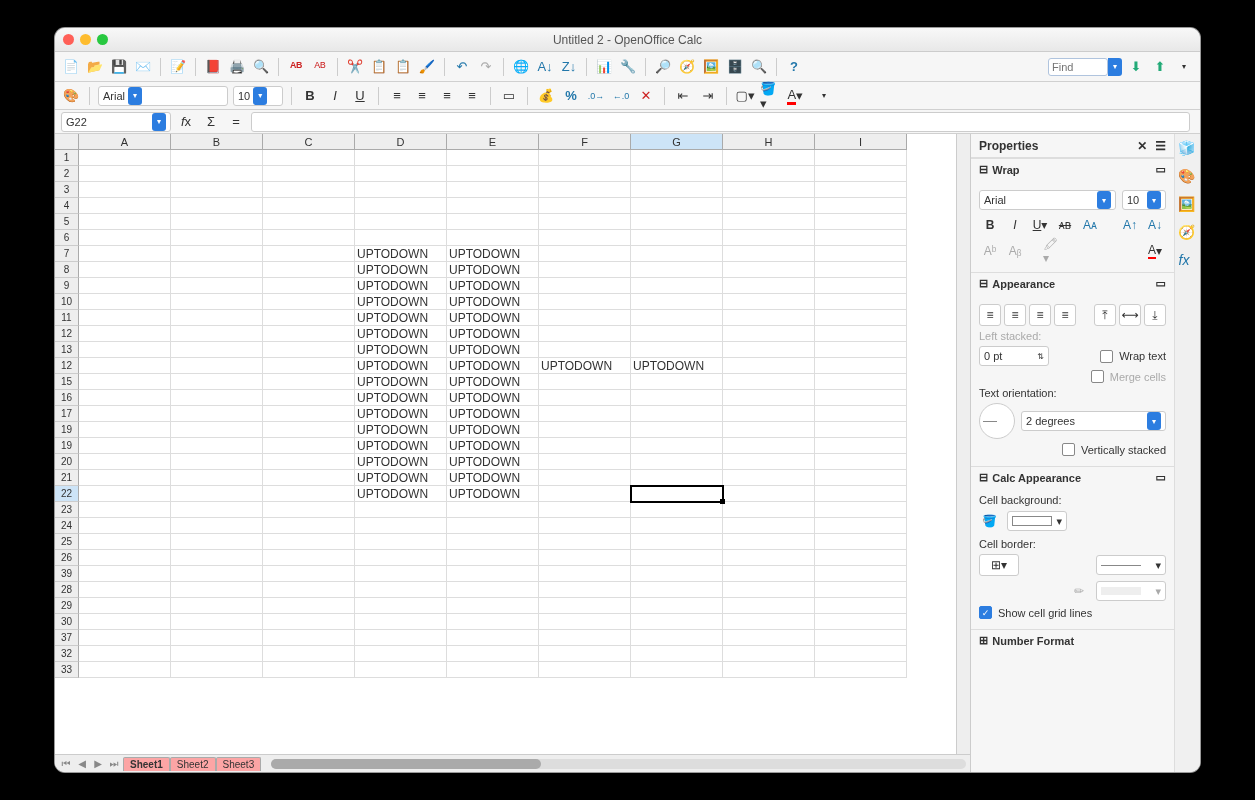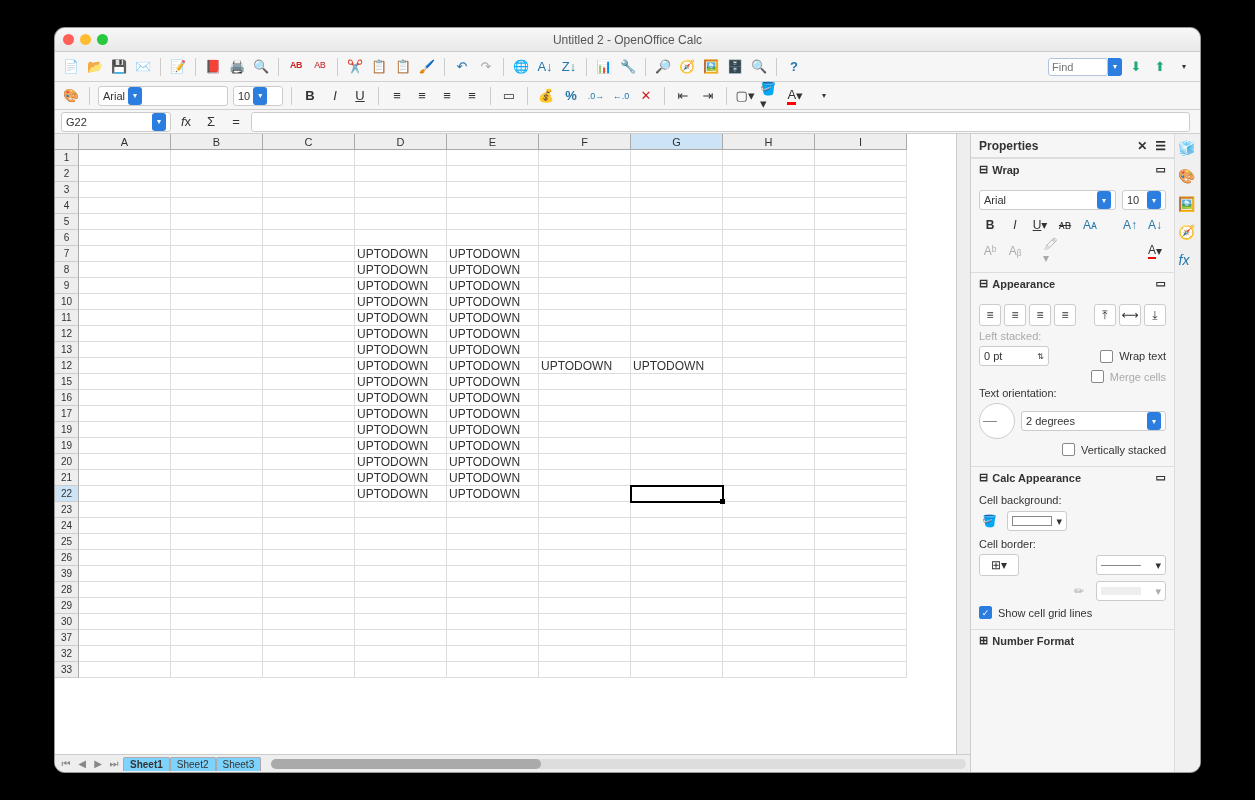--- a/index.html
+++ b/index.html
@@ -33,21 +33,21 @@
   .row-h{ height:16px; border-right:1px solid #aaa; border-bottom:1px solid #ccc; background:#eee; text-align:center; font-size:10px; line-height:16px; width:24px;}
   .row-h.active{ background:#cde4f7;}
   .cells{ position:relative; }
   .cell-row{display:flex; height:16px;}
   .cell{ border-right:1px solid #ddd; border-bottom:1px solid #ddd; font-size:12px; line-height:16px; padding:0 2px; overflow:visible; white-space:nowrap;}
   .cell.selected{ outline:2px solid #000; outline-offset:-1px; position:relative;}
   .cell.selected::after{content:''; position:absolute; right:-3px; bottom:-3px; width:5px; height:5px; background:#000;}
   .grid-scroll-v{ width:14px; background:#eee; border-left:1px solid #ccc;}
   .tabs-row{ height:18px; background:#eee; border-top:1px solid #ccc; display:flex; align-items:center; padding:0 4px; gap:2px; font-size:10px;}
   .tab-nav{ width:14px; text-align:center; color:#888; cursor:pointer;}
-  .sheet-tab{ padding:1px 6px; background:#7dd3fc; border:1px solid #aaa; border-bottom:none; border-radius:2px 2px 0 0; cursor:pointer; font-size:10px;}
+  .sheet-tab{ padding:1px 6px; background:#fca5a5; border:1px solid #aaa; border-bottom:none; border-radius:2px 2px 0 0; cursor:pointer; font-size:10px;}
   .sheet-tab.active{ font-weight:bold;}
   .hscroll{ flex:1; margin-left:8px; height:10px; background:#ddd; border-radius:5px; position:relative;}
   .hscroll-thumb{position:absolute; left:0; width:270px; height:10px; background:#aaa; border-radius:5px;}
   .right-panel{ width:230px; background:#f6f6f6; border-left:1px solid #ccc; display:flex; overflow:hidden;}
   .props{ flex:1; overflow-y:auto; padding:0;}
   .props-header{ height:24px; display:flex; align-items:center; padding:0 8px; font-weight:bold; font-size:12px; border-bottom:1px solid #ddd; justify-content:space-between;}
   .section-h{ padding:4px 8px; font-weight:bold; font-size:11px; display:flex; align-items:center; gap:4px; border-top:1px solid #ddd;}
   .section-body{ padding:6px 8px; font-size:11px;}
   .prop-row{display:flex; align-items:center; gap:6px; margin:4px 0;}
   .prop-select{flex:1; height:20px; border:1px solid #ccc; border-radius:3px; background:#fff; font-size:11px; padding:0 4px; display:flex; align-items:center; justify-content:space-between;}

